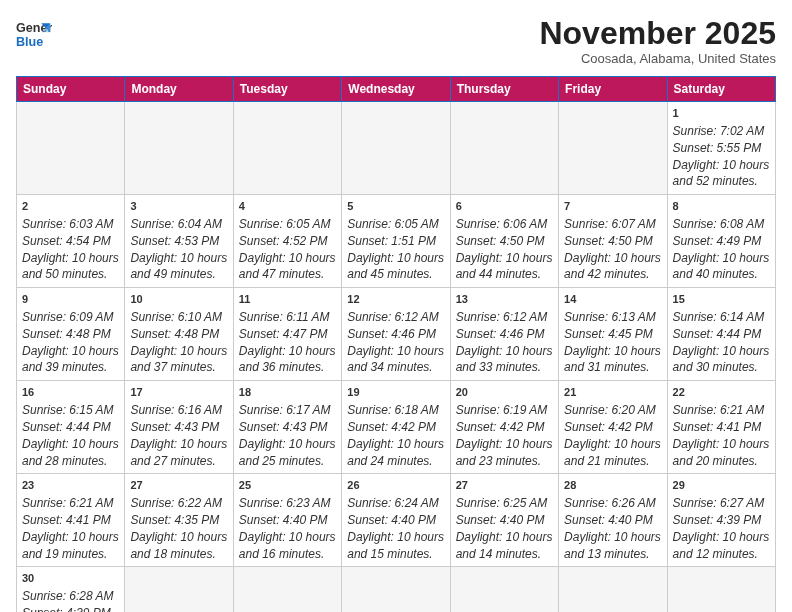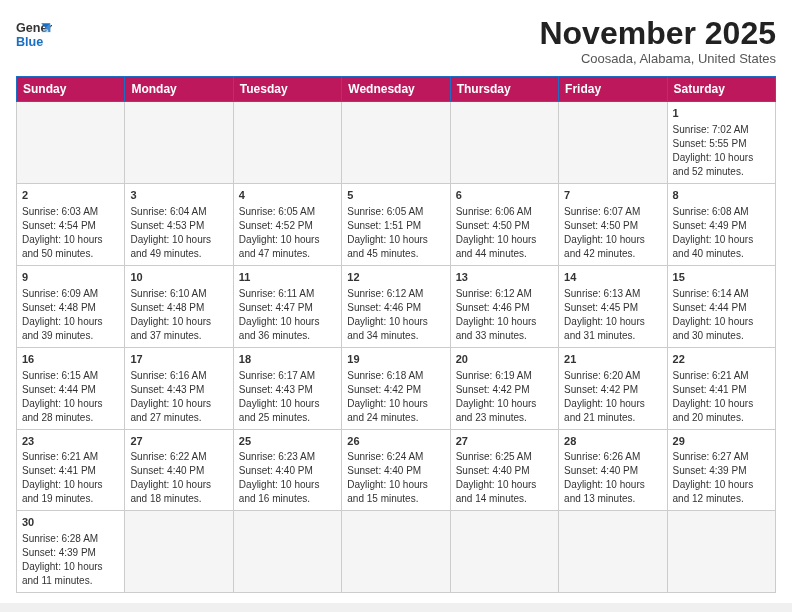--- a/index.html
+++ b/index.html
@@ -76,23 +76,24 @@
     .calendar td.last-row {
       height: 60px;
     }
     .day-num {
       font-size: 11px;
       font-weight: bold;
       display: block;
       margin-bottom: 2px;
     }
     .day-info {
-      font-size: 10px;
+      font-size: 12px;
       color: #333;
       line-height: 1.4;
+      font-style: italic;
     }
   </style>
 </head>
 <body>
 
 <div class="page">
   <div class="header">
     <div class="logo">
       <svg class="logo-icon" viewBox="0 0 40 40">
         <text x="0" y="18" font-size="14" font-weight="bold" fill="#333">General</text>
@@ -292,21 +293,21 @@
           <td>
             <span class="day-num">23</span>
             <div class="day-info">Sunrise: 6:21 AM
 Sunset: 4:41 PM
 Daylight: 10 hours
 and 19 minutes.</div>
           </td>
           <td>
             <span class="day-num">27</span>
             <div class="day-info">Sunrise: 6:22 AM
-Sunset: 4:40 PM
+Sunset: 4:35 PM
 Daylight: 10 hours
 and 18 minutes.</div>
           </td>
           <td>
             <span class="day-num">25</span>
             <div class="day-info">Sunrise: 6:23 AM
 Sunset: 4:40 PM
 Daylight: 10 hours
 and 16 minutes.</div>
           </td>

